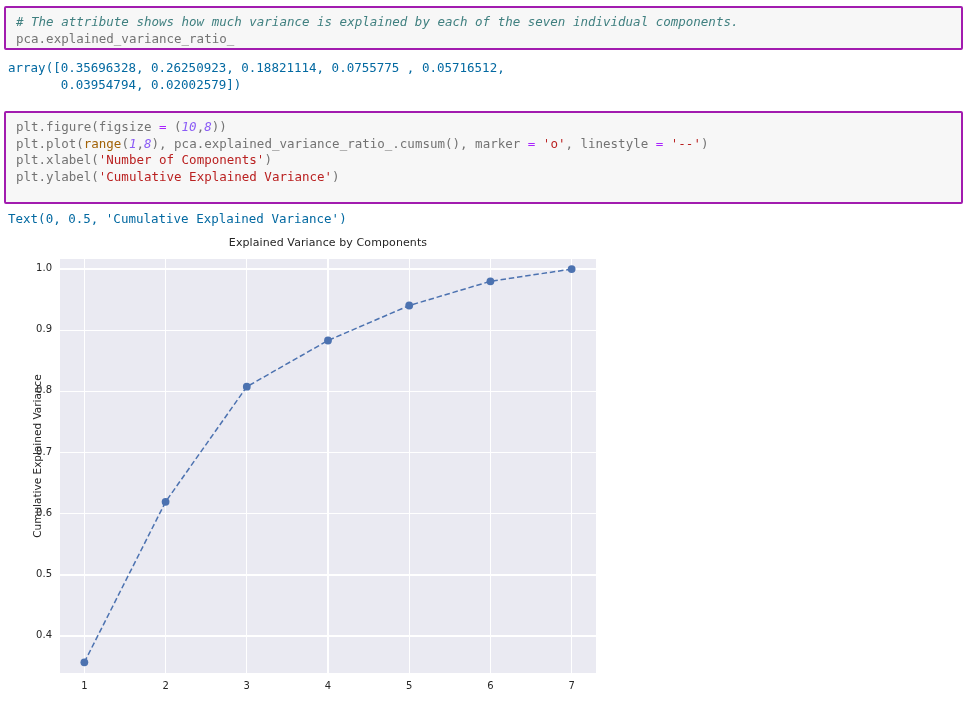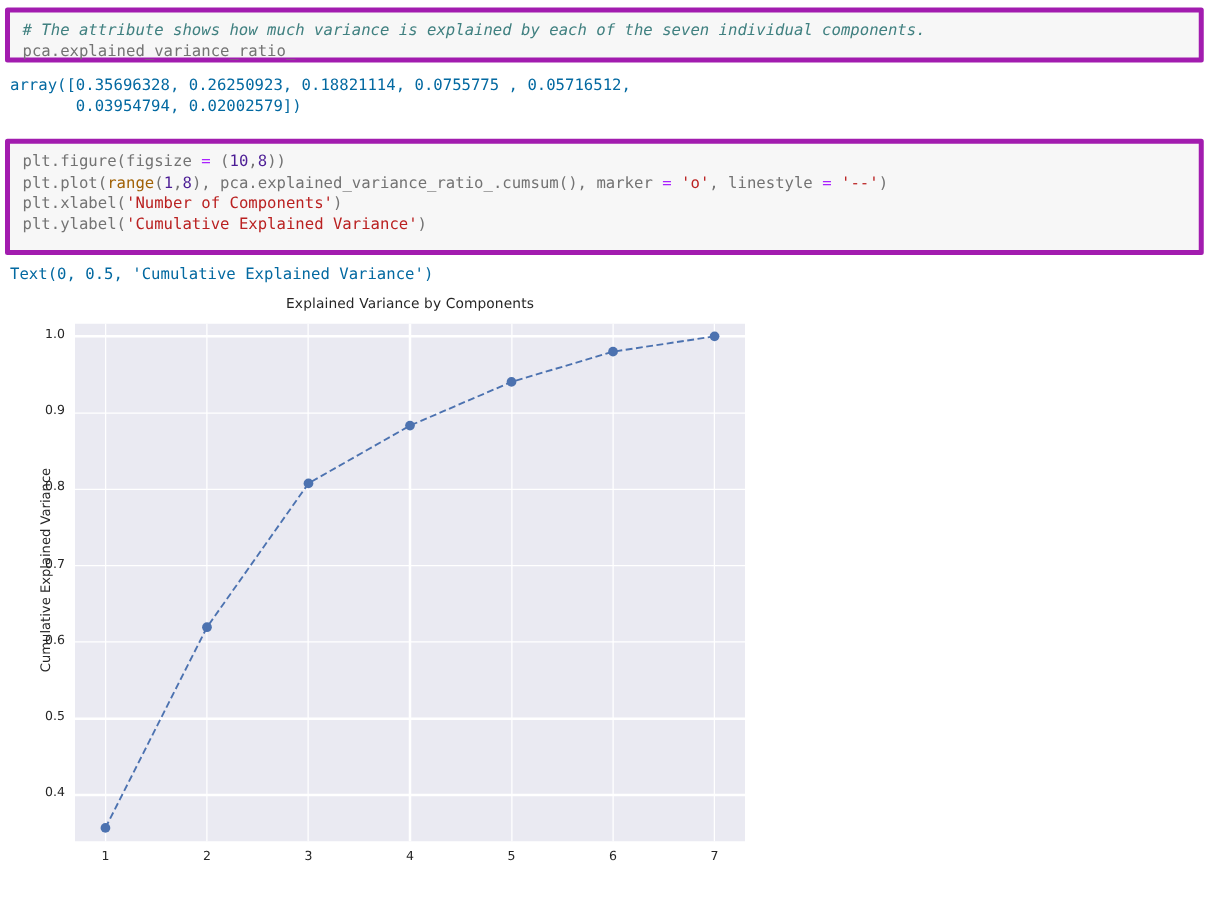--- a/index.html
+++ b/index.html
@@ -13,21 +13,21 @@
     position: relative;
     overflow: hidden;
     font-family: "Liberation Sans", sans-serif;
     color: #000000;
   }
 
   
   .cell {
     position: absolute;
     background: #f7f7f7;
-    border: 4px solid #a21caf;
+    border: 2px solid #a21caf;
     border-radius: 2px;
     box-sizing: border-box;
     padding: 6px 10px 6px 10px;
   }
   .code-line {
     font-family: "DejaVu Sans Mono", "Liberation Mono", monospace;
     font-size: 12.5px;
     line-height: 16.5px;
     white-space: pre;
     color: #000000;
@@ -35,21 +35,21 @@
   .out-line {
     position: absolute;
     font-family: "DejaVu Sans Mono", "Liberation Mono", monospace;
     font-size: 12.5px;
     line-height: 16.5px;
     white-space: pre;
     color: #0369a1;
   }
   .tok-comment { color: #408080; font-style: italic; }
   .tok-string  { color: #ba2121; }
-  .tok-number  { color: #4c1d95; }
+  .tok-number  { color: #8b5cf6; font-style: italic; }
   .tok-func    { color: #a16207; }
   .tok-op      { color: #aa22ff; }
   .tok-plain   { color: #737373; }
 
   
   #figure {
     position: absolute;
     left: 0;
     top: 236px;
     width: 655px;

